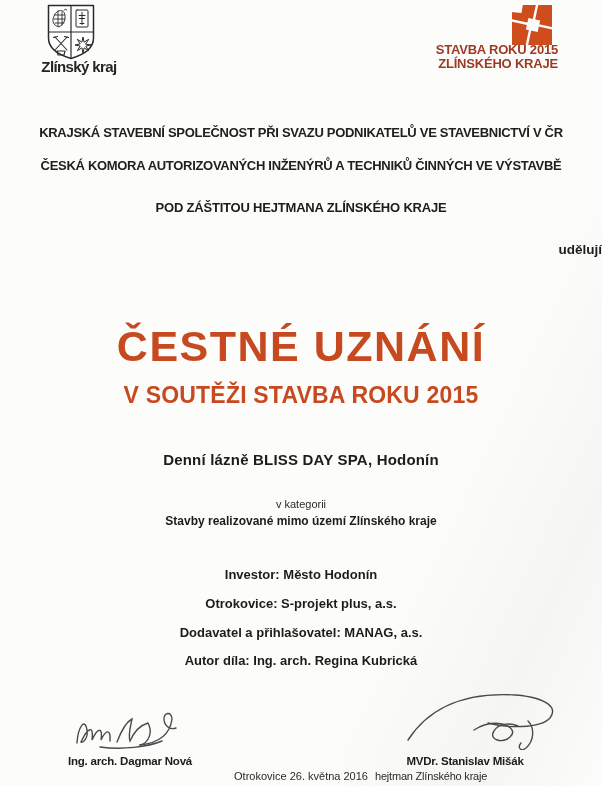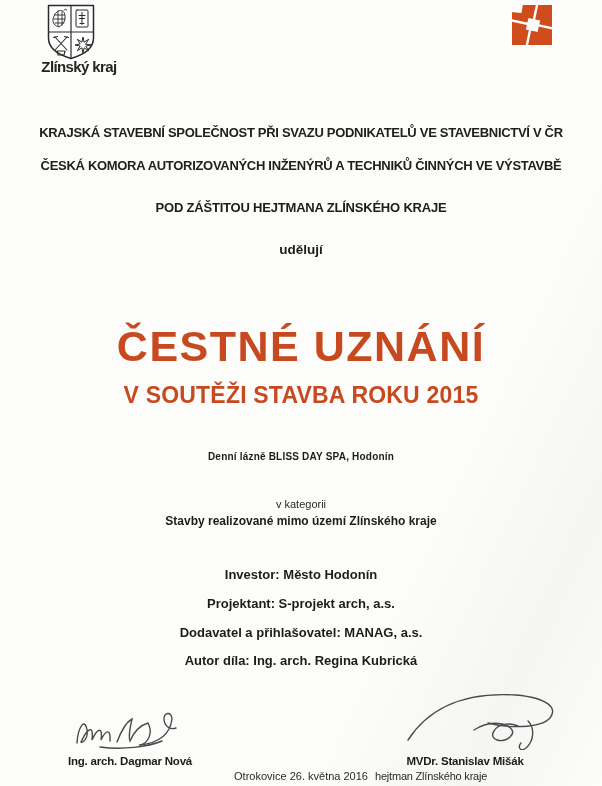--- a/index.html
+++ b/index.html
@@ -36,28 +36,28 @@
   .pinwheel{left:511px;top:4px;}
   .comp-text{right:44px;top:43px;text-align:right;
     font-size:13px;font-weight:bold;line-height:14px;
     letter-spacing:-0.2px;color:var(--logo-text);white-space:nowrap;}
 
   
   .org-line{font-size:13px;font-weight:bold;letter-spacing:-0.3px;color:#21201e;}
   .org-1{top:125px;}
   .org-2{top:158px;}
   .patronage{top:200px;font-size:13px;font-weight:bold;letter-spacing:-0.2px;}
-  .verb{top:242px;font-size:13.5px;font-weight:bold;}
+  .verb{top:242px;font-size:13.5px;font-weight:bold;text-align:right;}
 
   
   .award-title{top:322px;font-size:43px;font-weight:bold;letter-spacing:1.5px;color:var(--accent);}
   .award-subtitle{top:382px;font-size:23px;font-weight:bold;letter-spacing:0.2px;color:var(--accent);}
 
   
-  .recipient{top:451px;font-size:10px;font-weight:bold;letter-spacing:0.2px;}
+  .recipient{top:451px;font-size:15px;font-weight:bold;letter-spacing:0.2px;}
   .cat-label{top:498px;font-size:11px;color:#2c2a28;}
   .cat-value{top:514px;font-size:12px;font-weight:bold;}
 
   
   .detail{font-size:13px;font-weight:bold;}
   .d0{top:567px;} .d1{top:596px;} .d2{top:625px;} .d3{top:653px;}
 
   
   .sig svg{display:block;color:var(--pen);}
   .sig-left{left:70px;top:697px;}
@@ -113,35 +113,39 @@
       <polygon points="0,0 12,0 10.5,9 0,8" fill="var(--paper)"></polygon>
       <g fill="var(--paper)" transform="rotate(12 22 21)">
         <rect x="16" y="15" width="12" height="12"></rect>
         <rect x="20.6" y="-4" width="2.4" height="20"></rect>
         <rect x="-4" y="19.8" width="21" height="2.4"></rect>
         <rect x="19" y="26" width="2.4" height="20"></rect>
         <rect x="25.5" y="19" width="21" height="2.4"></rect>
       </g>
     </svg>
   </div>
+  <div class="abs comp-text">
+    <div>STAVBA ROKU 2015</div>
+    <div>ZLÍNSKÉHO KRAJE</div>
+  </div>
 
   <div class="abs ctr org-line org-1">KRAJSKÁ STAVEBNÍ SPOLEČNOST PŘI SVAZU PODNIKATELŮ VE STAVEBNICTVÍ V ČR</div>
   <div class="abs ctr org-line org-2">ČESKÁ KOMORA AUTORIZOVANÝCH INŽENÝRŮ A TECHNIKŮ ČINNÝCH VE VÝSTAVBĚ</div>
   <div class="abs ctr patronage">POD ZÁŠTITOU HEJTMANA ZLÍNSKÉHO KRAJE</div>
   <div class="abs ctr verb">udělují</div>
 
   <div class="abs ctr award-title">ČESTNÉ UZNÁNÍ</div>
   <div class="abs ctr award-subtitle">V SOUTĚŽI STAVBA ROKU 2015</div>
 
   <div class="abs ctr recipient">Denní lázně BLISS DAY SPA, Hodonín</div>
   <div class="abs ctr cat-label">v kategorii</div>
   <div class="abs ctr cat-value">Stavby realizované mimo území Zlínského kraje</div>
 
   <div class="abs ctr detail d0">Investor: Město Hodonín</div>
-  <div class="abs ctr detail d1">Projektant: S-projekt arch, a.s.</div>
+  <div class="abs ctr detail d1">Otrokovice: S-projekt plus, a.s.</div>
   <div class="abs ctr detail d2">Dodavatel a přihlašovatel: MANAG, a.s.</div>
   <div class="abs ctr detail d3">Autor díla: Ing. arch. Regina Kubrická</div>
 
   <div class="abs sig sig-left">
     <svg width="120" height="58" viewBox="0 0 120 58" fill="none" stroke="currentColor" stroke-width="1.4" stroke-linecap="round">
       <path d="M7,46 c1,-16 8,-26 10,-13 c1.5,8 -4,13 -6,12 c7,-15 13,-17 11,-2 c6,-13 11,-13 9,0 c5,-11 10,-11 9,1"></path>
       <path d="M47,45 c5,-13 11,-21 15,-23 c-2,9 -4,17 -2,22 c4,-9 11,-16 18,-18 c5,9 1,20 -8,22"></path>
       <path d="M70,48 c18,-2 30,-10 32,-26 c0,-8 -9,-7 -8,1 c1,7 7,10 12,8"></path>
       <path d="M30,50 c22,3 48,0 62,-6"></path>
     </svg>

